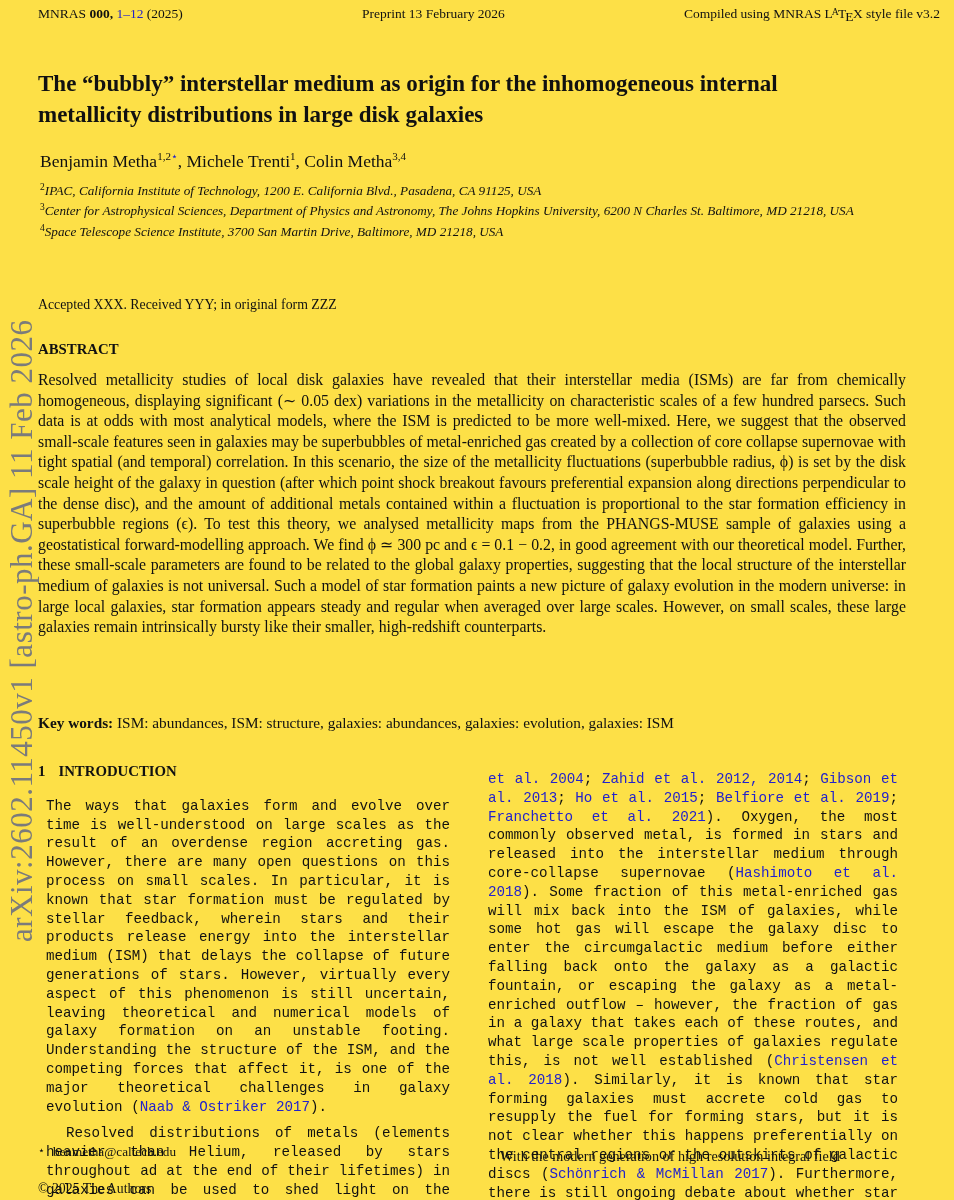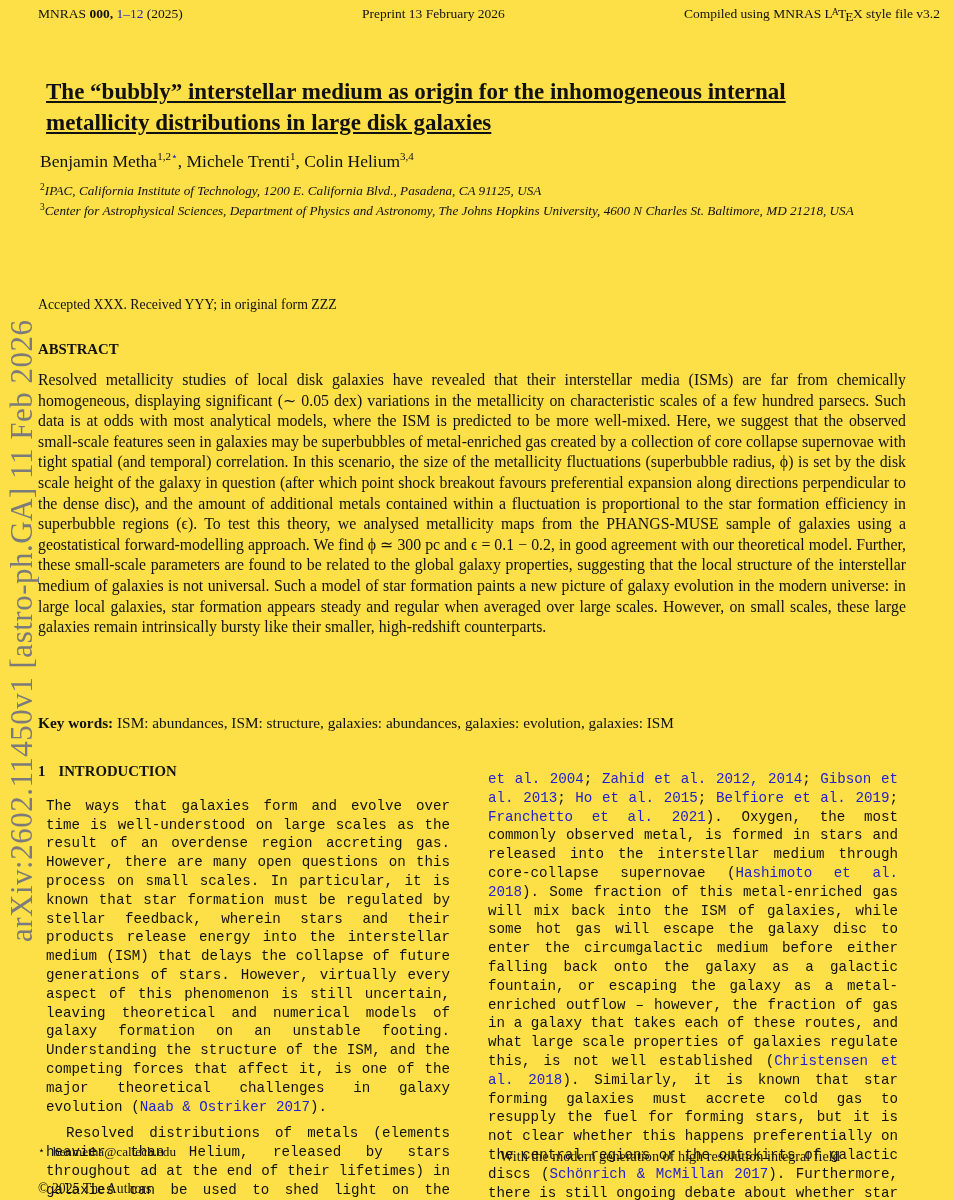--- a/index.html
+++ b/index.html
@@ -70,29 +70,30 @@
 <div class="page">
 
   <div class="runhead">
     <span><span>MNRAS </span><span class="bold">000,</span> <span class="link">1–12</span><span> (2025)</span></span>
     <span>Preprint 13 February 2026</span>
     <span><span>Compiled using MNRAS L</span><span class="latex-a">A</span><span>T</span><span class="latex-e">E</span><span>X</span><span> style file v3.2</span></span>
   </div>
 
   <div class="arxiv">arXiv:2602.11450v1  [astro-ph.GA]  11 Feb 2026</div>
 
-  <h1 class="title" style="margin:8px;text-decoration:underline;">The “bubbly” interstellar medium as origin for the inhomogeneous internal metallicity distributions in large disk galaxies</h1>
+  <h1 class="title" style="margin:0;">The “bubbly” interstellar medium as origin for the inhomogeneous internal metallicity distributions in large disk galaxies</h1>
 
   <div class="authors">
-    <span><span>Benjamin Metha</span><sup><span>1,2</span><span class="star-mark">⋆</span></sup><span>, </span></span><span><span>Michele Trenti</span><sup>1</sup><span>, </span></span><span><span>Colin Helium</span><sup>3,4</sup></span>
+    <span><span>Benjamin Metha</span><sup><span>1,2</span><span class="star-mark">⋆</span></sup><span>, </span></span><span><span>Michele Trenti</span><sup>1</sup><span>, </span></span><span><span>Colin Metha</span><sup>3,4</sup></span>
   </div>
 
   <div class="affils">
     <div class="affil"><sup>2</sup><span>IPAC, California Institute of Technology, 1200 E. California Blvd., Pasadena, CA 91125, USA</span></div>
-    <div class="affil"><sup>3</sup><span>Center for Astrophysical Sciences, Department of Physics and Astronomy, The Johns Hopkins University, 4600 N Charles St. Baltimore, MD 21218, USA</span></div>
+    <div class="affil"><sup>3</sup><span>Center for Astrophysical Sciences, Department of Physics and Astronomy, The Johns Hopkins University, 6200 N Charles St. Baltimore, MD 21218, USA</span></div>
+    <div class="affil"><sup>4</sup><span>Space Telescope Science Institute, 3700 San Martin Drive, Baltimore, MD 21218, USA</span></div>
   </div>
 
   <div class="dates">Accepted XXX. Received YYY; in original form ZZZ</div>
 
   <div class="abs-head">ABSTRACT</div>
   <div class="abs-body">Resolved metallicity studies of local disk galaxies have revealed that their interstellar media (ISMs) are far from chemically homogeneous, displaying significant (∼ 0.05 dex) variations in the metallicity on characteristic scales of a few hundred parsecs. Such data is at odds with most analytical models, where the ISM is predicted to be more well-mixed. Here, we suggest that the observed small-scale features seen in galaxies may be superbubbles of metal-enriched gas created by a collection of core collapse supernovae with tight spatial (and temporal) correlation. In this scenario, the size of the metallicity fluctuations (superbubble radius, ϕ) is set by the disk scale height of the galaxy in question (after which point shock breakout favours preferential expansion along directions perpendicular to the dense disc), and the amount of additional metals contained within a fluctuation is proportional to the star formation efficiency in superbubble regions (ϵ). To test this theory, we analysed metallicity maps from the PHANGS-MUSE sample of galaxies using a geostatistical forward-modelling approach. We find ϕ ≃ 300 pc and ϵ = 0.1 − 0.2, in good agreement with our theoretical model. Further, these small-scale parameters are found to be related to the global galaxy properties, suggesting that the local structure of the interstellar medium of galaxies is not universal. Such a model of star formation paints a new picture of galaxy evolution in the modern universe: in large local galaxies, star formation appears steady and regular when averaged over large scales. However, on small scales, these large galaxies remain intrinsically bursty like their smaller, high-redshift counterparts.</div>
 
   <div class="keywords"><span class="kw-label">Key words:</span><span>  ISM: abundances, ISM: structure, galaxies: abundances, galaxies: evolution, galaxies: ISM</span></div>
 
   <div class="columns">

